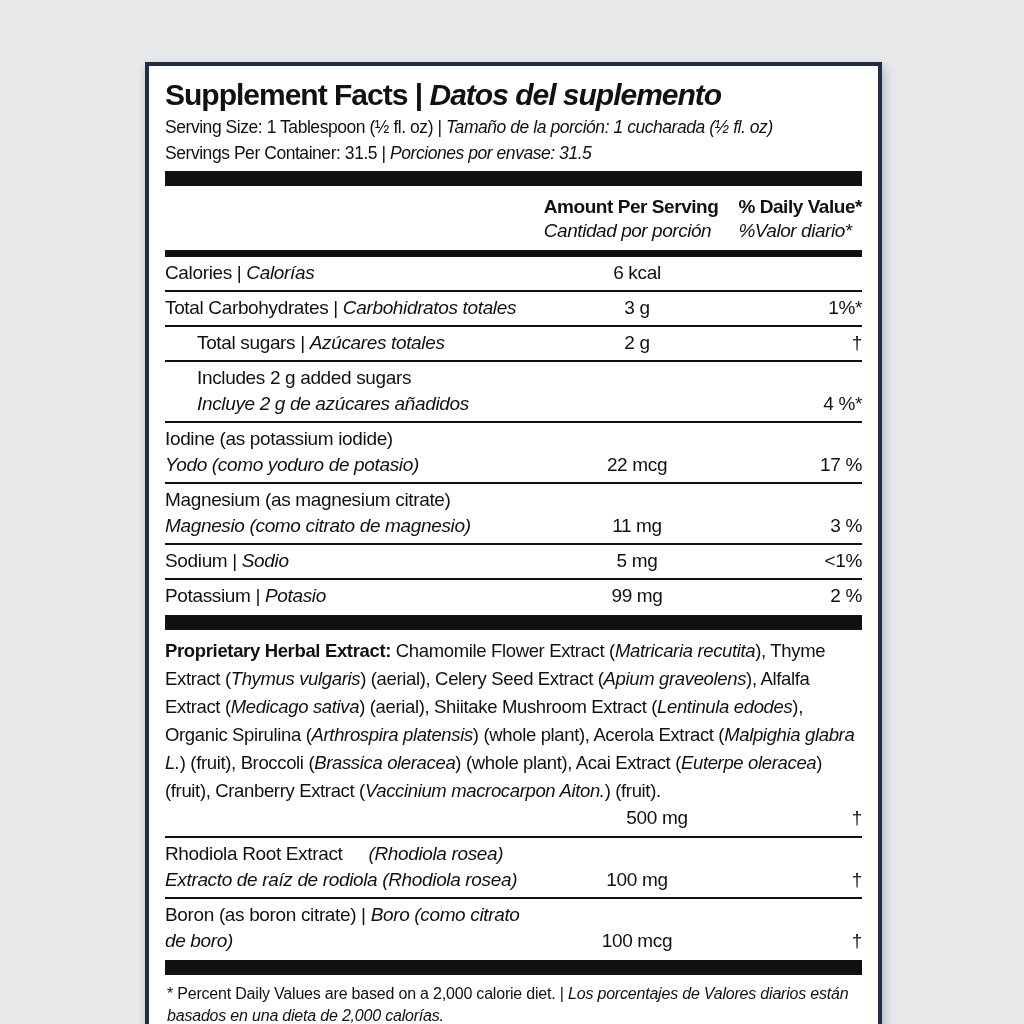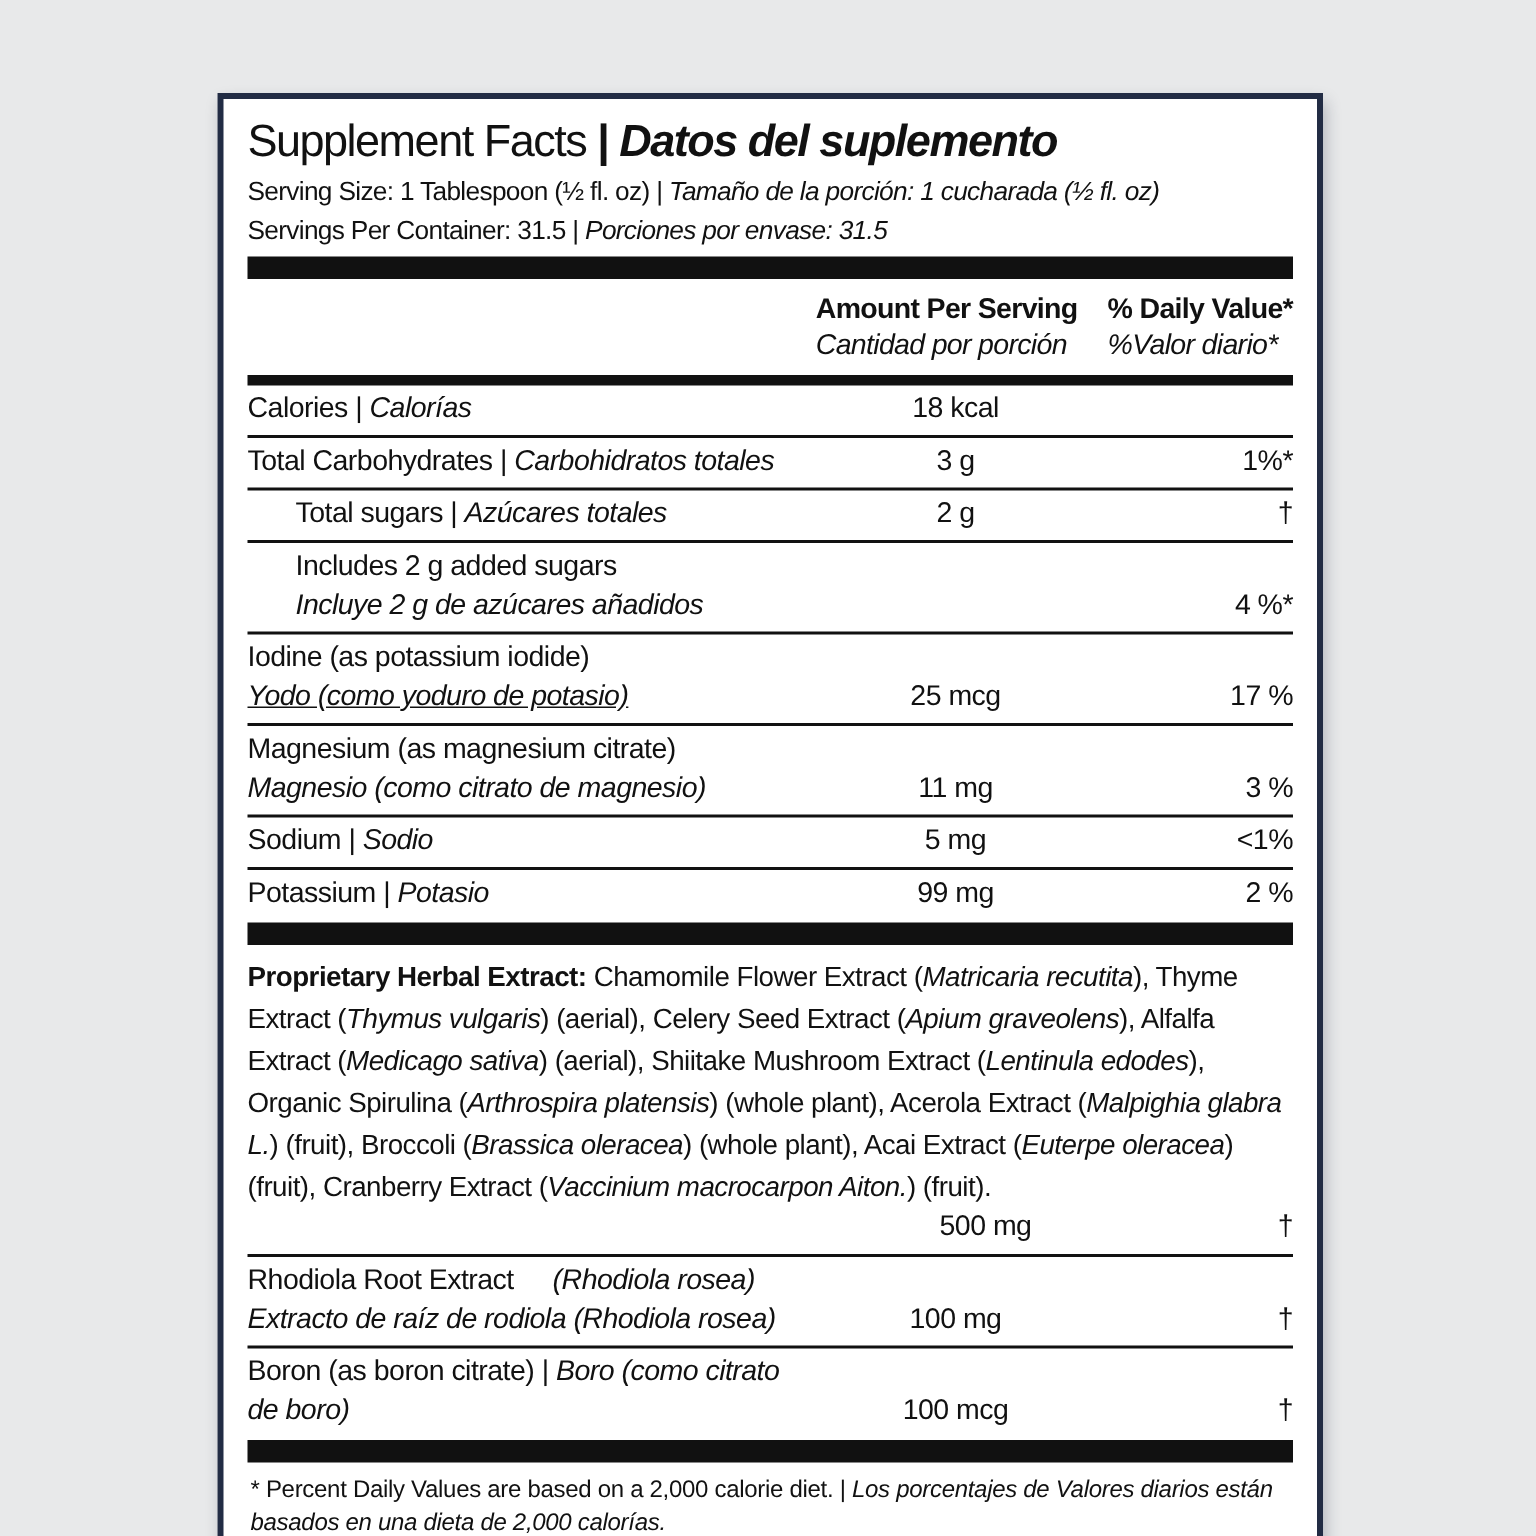--- a/index.html
+++ b/index.html
@@ -58,41 +58,41 @@
     padding:8px 2px 2px;
     font-size:16px;line-height:22px;letter-spacing:-0.2px;
   }
   .fn{display:block;}
 </style>
 </head>
 <body>
 
 <div class="card">
 
-  <div class="title"><span style="font-weight: normal; text-align: right;">Supplement Facts</span><span style="font-weight: bold;"> | </span><span style="font-weight: bold; font-style: italic;">Datos del suplemento</span></div>
+  <div class="title"><span style="font-weight: bold; text-align: right;">Supplement Facts</span><span style="font-weight: bold;"> | </span><span style="font-weight: bold; font-style: italic;">Datos del suplemento</span></div>
 
   <div class="sub"><span>Serving Size: 1 Tablespoon (½ fl. oz) | </span><span style="font-style: italic;">Tamaño de la porción: 1 cucharada (½ fl. oz)</span></div>
   <div class="sub"><span>Servings Per Container: 31.5 | </span><span style="font-style: italic;">Porciones por envase: 31.5</span></div>
 
   <div class="bar"></div>
 
   <div class="hdr">
     <div class="hcol">
       <span class="en">Amount Per Serving</span>
       <span class="es">Cantidad por porción</span>
     </div>
     <div class="hcol">
       <span class="en">% Daily Value*</span>
       <span class="es">%Valor diario*</span>
     </div>
   </div>
 
   <div class="row">
     <div class="rname"><span>Calories | </span><span style="font-style: italic;">Calorías</span></div>
-    <div class="ramt">18 kcal</div>
+    <div class="ramt">6 kcal</div>
     <div class="rdv"></div>
   </div>
 
   <div class="row">
     <div class="rname"><span>Total Carbohydrates | </span><span style="font-style: italic;">Carbohidratos totales</span></div>
     <div class="ramt">3 g</div>
     <div class="rdv">1%*</div>
   </div>
 
   <div class="row indent">
@@ -106,23 +106,23 @@
       <span class="ln"><span>Includes 2 g added sugars</span></span>
       <span class="ln"><span style="font-style: italic;">Incluye 2 g de azúcares añadidos</span></span>
     </div>
     <div class="ramt"></div>
     <div class="rdv">4 %*</div>
   </div>
 
   <div class="row">
     <div class="rname">
       <span class="ln"><span>Iodine (as potassium iodide)</span></span>
-      <span class="ln"><span style="font-style: italic; text-decoration: underline;">Yodo (como yoduro de potasio)</span></span>
+      <span class="ln"><span style="font-style: italic;">Yodo (como yoduro de potasio)</span></span>
     </div>
-    <div class="ramt">25 mcg</div>
+    <div class="ramt">22 mcg</div>
     <div class="rdv">17 %</div>
   </div>
 
   <div class="row">
     <div class="rname">
       <span class="ln"><span>Magnesium (as magnesium citrate)</span></span>
       <span class="ln"><span style="font-style: italic;">Magnesio (como citrato de magnesio)</span></span>
     </div>
     <div class="ramt">11 mg</div>
     <div class="rdv">3 %</div>

